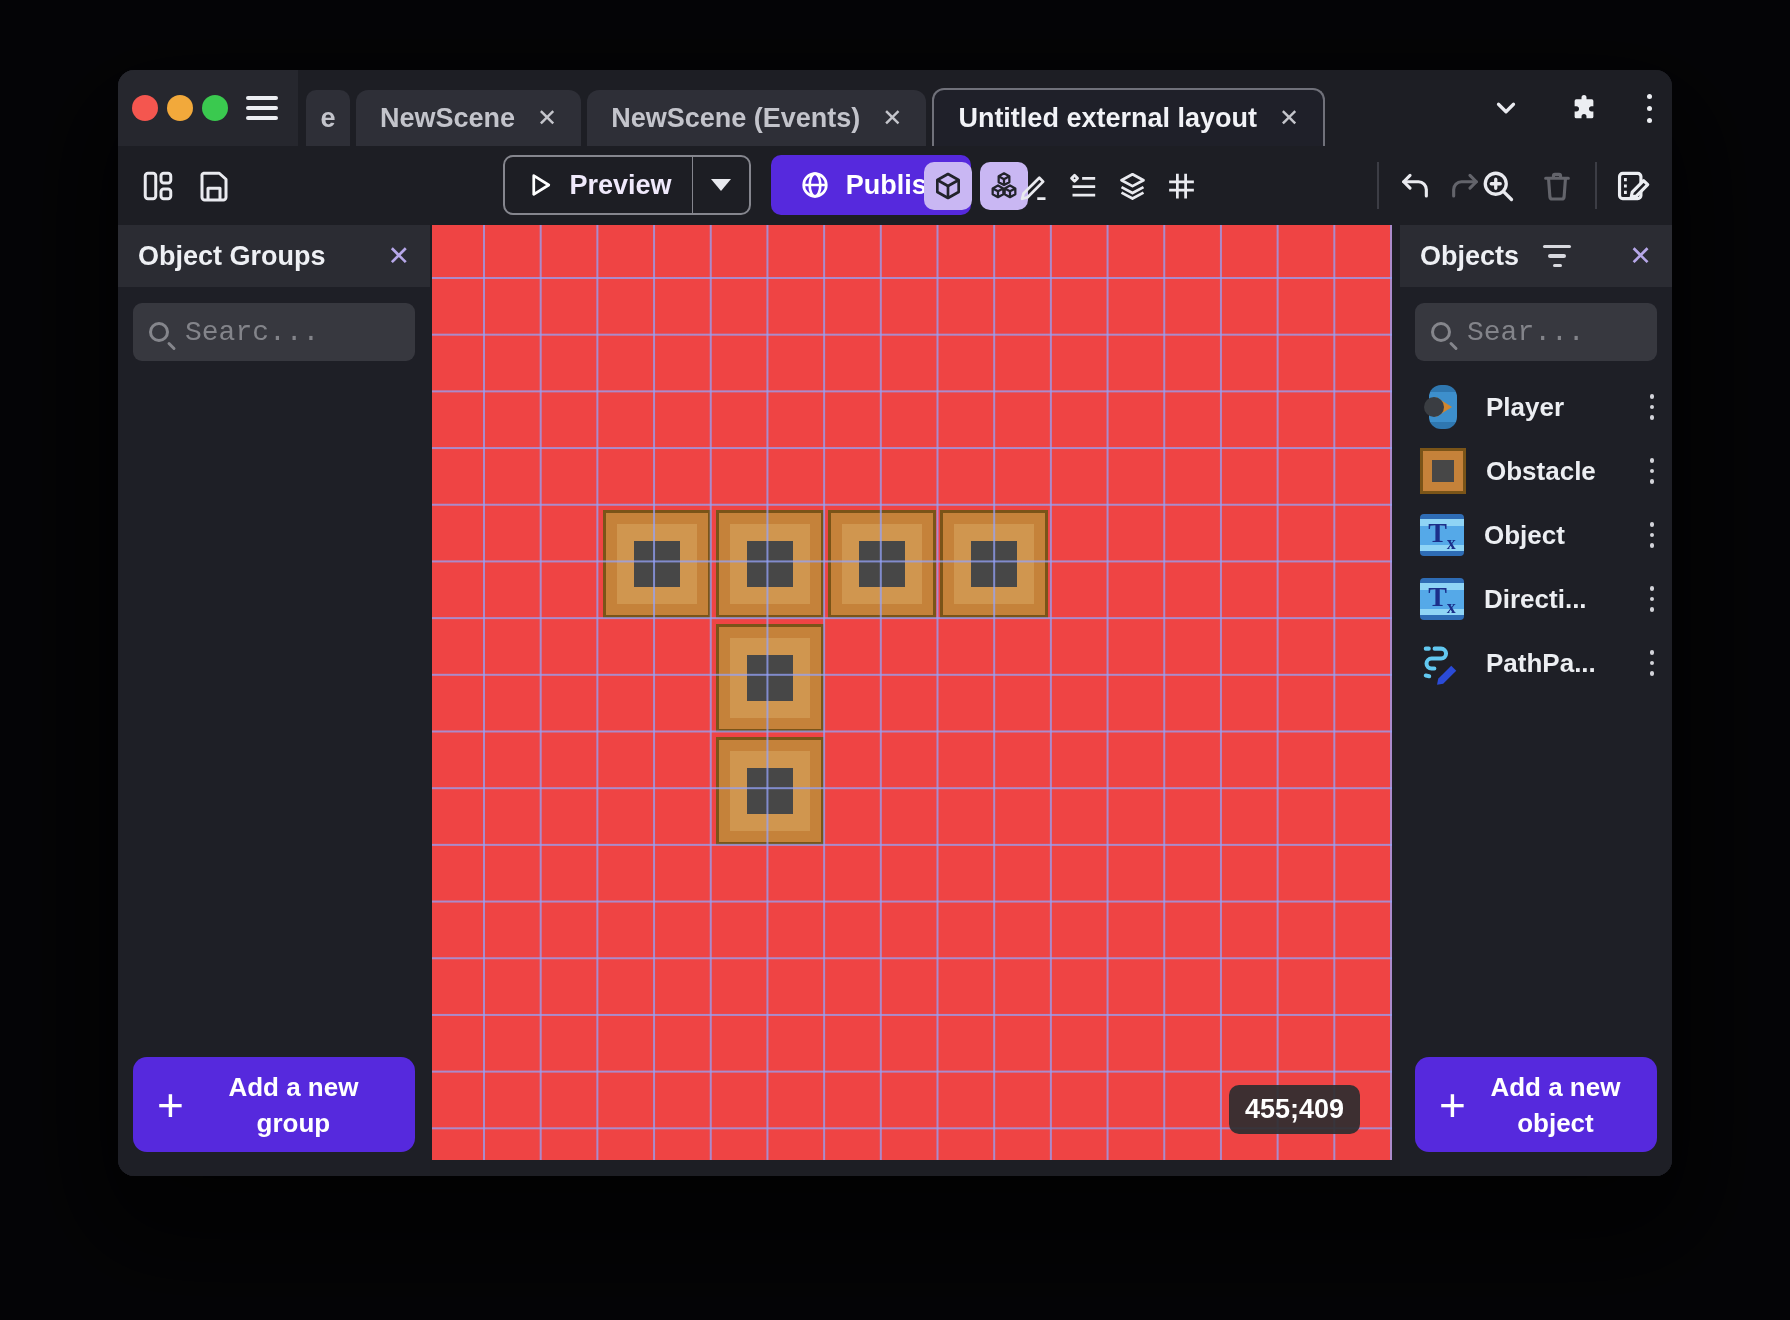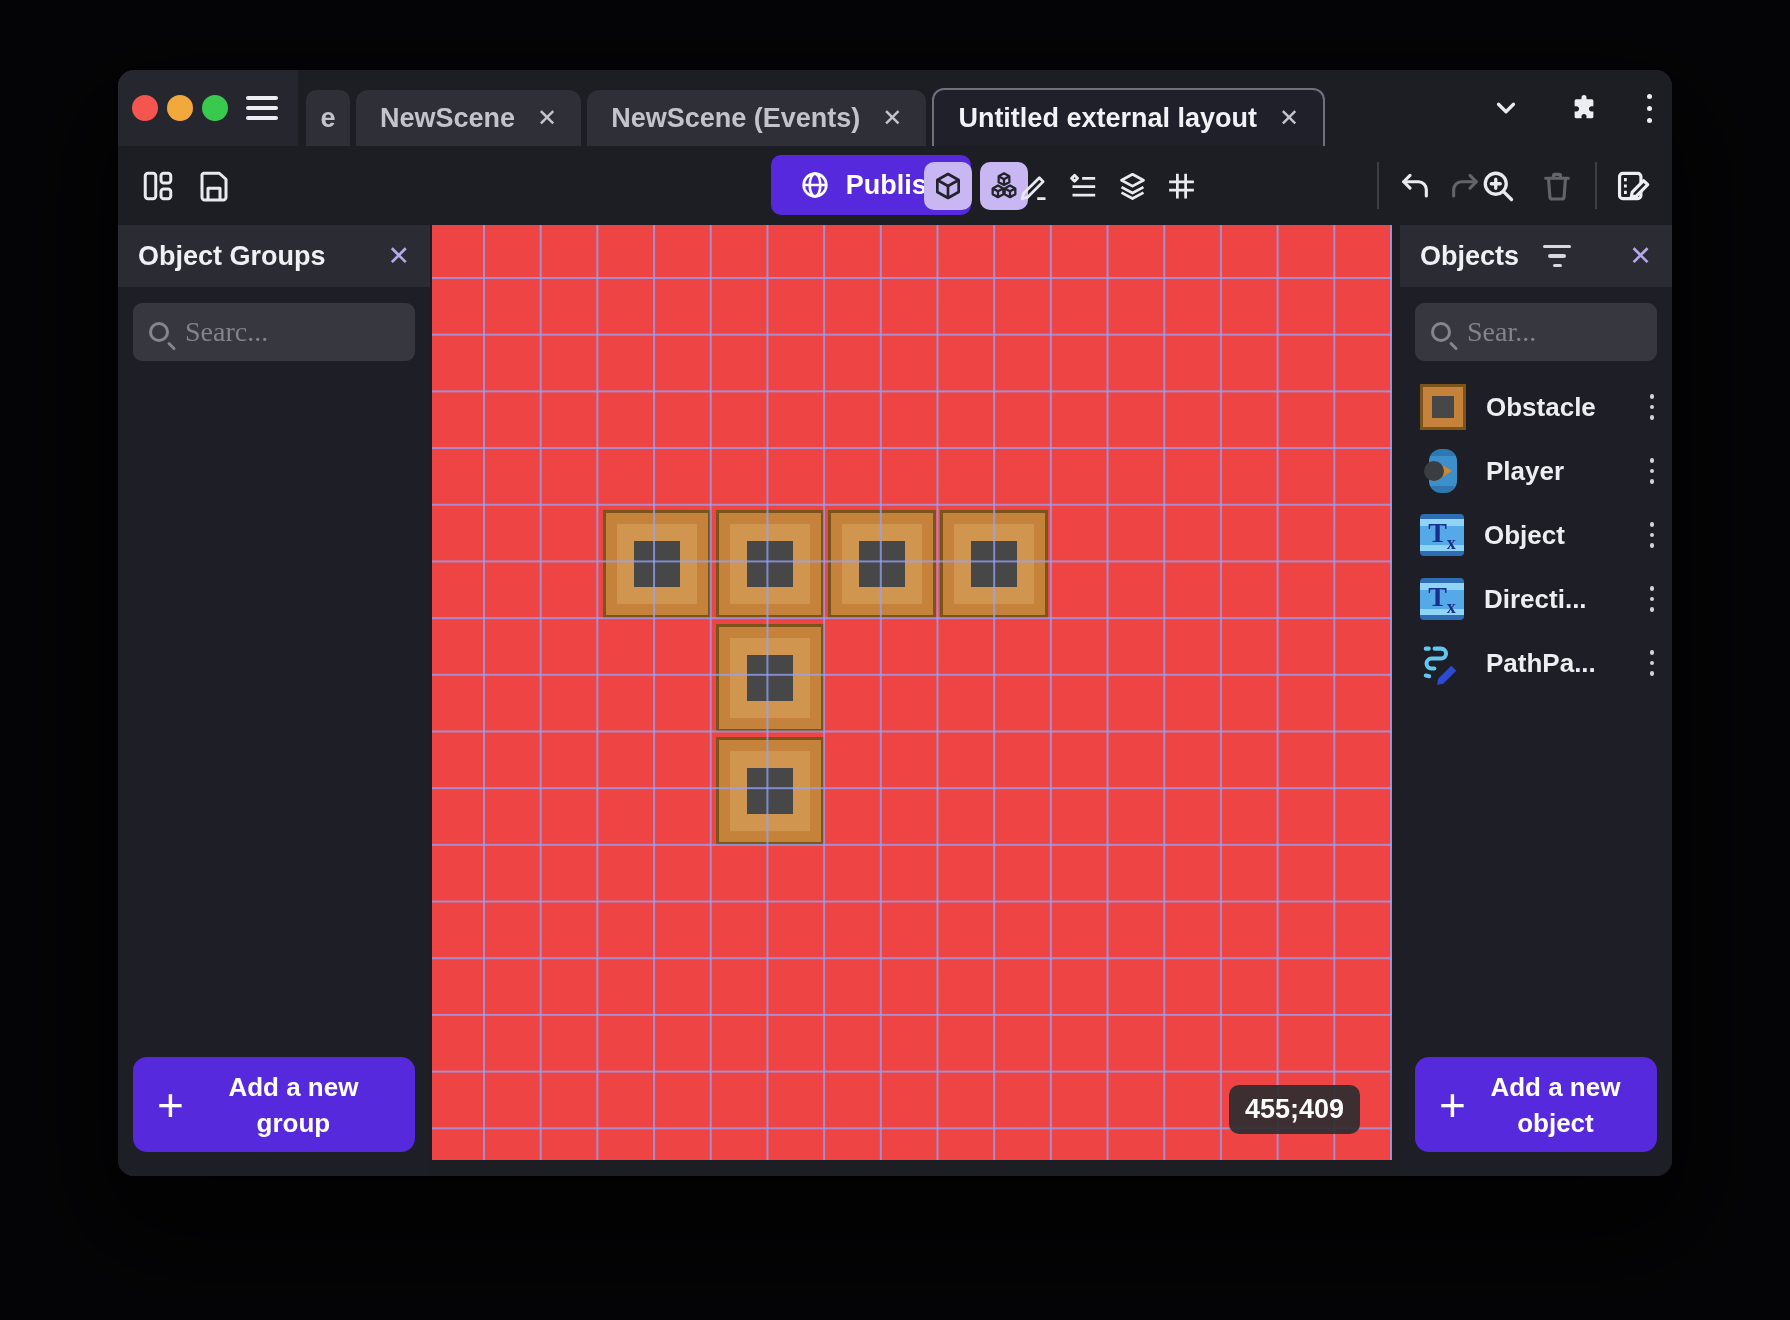--- a/index.html
+++ b/index.html
@@ -74,21 +74,21 @@
                  gap:6px; align-items:center; cursor:pointer; }
   .filter-icon i { display:block; height:3.5px; border-radius:2px; background:#d8d9df; }
   .filter-icon i:nth-child(1){ width:28px; } .filter-icon i:nth-child(2){ width:18px; } .filter-icon i:nth-child(3){ width:9px; }
 
   .search-box { margin:16px 15px 0 15px; height:58px; background:#37383f; border-radius:9px;
                 display:flex; align-items:center; padding:0 16px; gap:16px; flex:none; }
   .search-glyph { width:20px; height:20px; border:3px solid #85868c; border-radius:50%; position:relative; flex:none; }
   .search-glyph::after { content:""; position:absolute; width:3px; height:10px; background:#85868c;
                          transform:rotate(-45deg); left:18px; top:16px; border-radius:2px; }
   .search-input { flex:1; min-width:0; background:transparent; border:none; outline:none;
-                  font-size:28px; color:#dcdde2; font-family:Liberation Serif, serif; }
+                  font-size:28px; color:#dcdde2; font-family:Liberation Mono, monospace; }
   .search-input::placeholder { color:#83848a; }
 
   .add-btn { position:absolute; left:15px; right:15px; bottom:24px; height:95px;
              background:#5629dd; border-radius:14px; display:flex; align-items:center;
              color:#fff; cursor:pointer; }
   .add-plus { font-size:46px; font-weight:400; margin-left:24px; line-height:1; }
   .add-label { flex:1; text-align:center; font-size:26px; font-weight:700; line-height:36px; padding-right:12px; }
 
   
   .objects-list { margin-top:14px; }
@@ -200,20 +200,31 @@
           </svg>
       </span>
       <span class="icon-btn">
         <svg width="36" height="36" viewBox="0 0 24 24" fill="none" stroke="#e9eaef" stroke-width="2" stroke-linejoin="round">
             <path d="M5 3.5 h10.5 L20 7.5 v12 a1.8 1.8 0 0 1 -1.8 1.8 H5.8 A1.8 1.8 0 0 1 4 19.5 v-14 A1.8 1.8 0 0 1 5 3.5 Z"></path>
             <path d="M8 21 v-7.5 h8 V21"></path>
           </svg>
       </span>
     </div>
 
+    <div class="btn-preview">
+      <span class="preview-main">
+        <svg width="30" height="30" viewBox="0 0 24 24" fill="none" stroke="#fff" stroke-width="2.2" stroke-linejoin="round">
+            <path d="M7 4.5 L19 12 L7 19.5 Z"></path>
+          </svg>
+        <span class="preview-label">Preview</span>
+      </span>
+      <span class="preview-arrow">
+        <span class="caret-down"></span>
+      </span>
+    </div>
 
     <div class="btn-publish">
       <svg width="32" height="32" viewBox="0 0 24 24" fill="none" stroke="#fff" stroke-width="2">
           <circle cx="12" cy="12" r="8.5"></circle>
           <ellipse cx="12" cy="12" rx="4" ry="8.5"></ellipse>
           <line x1="3.5" y1="12" x2="20.5" y2="12"></line>
         </svg>
       <span class="publish-label">Publish</span>
     </div>
 
@@ -366,37 +377,37 @@
           </span>
         <span class="panel-close">✕</span>
       </div>
       <div class="search-box">
         <span class="search-glyph"></span>
         <input class="search-input" placeholder="Sear..." style="">
       </div>
 
       <div class="objects-list">
         <div class="object-row">
-          <span class="obj-icon obstacle-mini">
-              <span class="core"></span>
-            </span>
-          <span class="object-label">Obstacle</span>
-          <span class="row-kebab">
-              <i></i>
-              <i></i>
-              <i></i>
-            </span>
-        </div>
-        <div class="object-row">
           <span class="obj-icon player-sprite">
             <span class="body"></span>
               <span class="arrow"></span>
               <span class="head"></span>
           </span>
           <span class="object-label">Player</span>
+          <span class="row-kebab">
+              <i></i>
+              <i></i>
+              <i></i>
+            </span>
+        </div>
+        <div class="object-row">
+          <span class="obj-icon obstacle-mini">
+              <span class="core"></span>
+            </span>
+          <span class="object-label">Obstacle</span>
           <span class="row-kebab">
               <i></i>
               <i></i>
               <i></i>
             </span>
         </div>
         <div class="object-row">
           <span class="obj-icon tx-icon">
               <span>T<sub>x</sub></span>
             </span>

